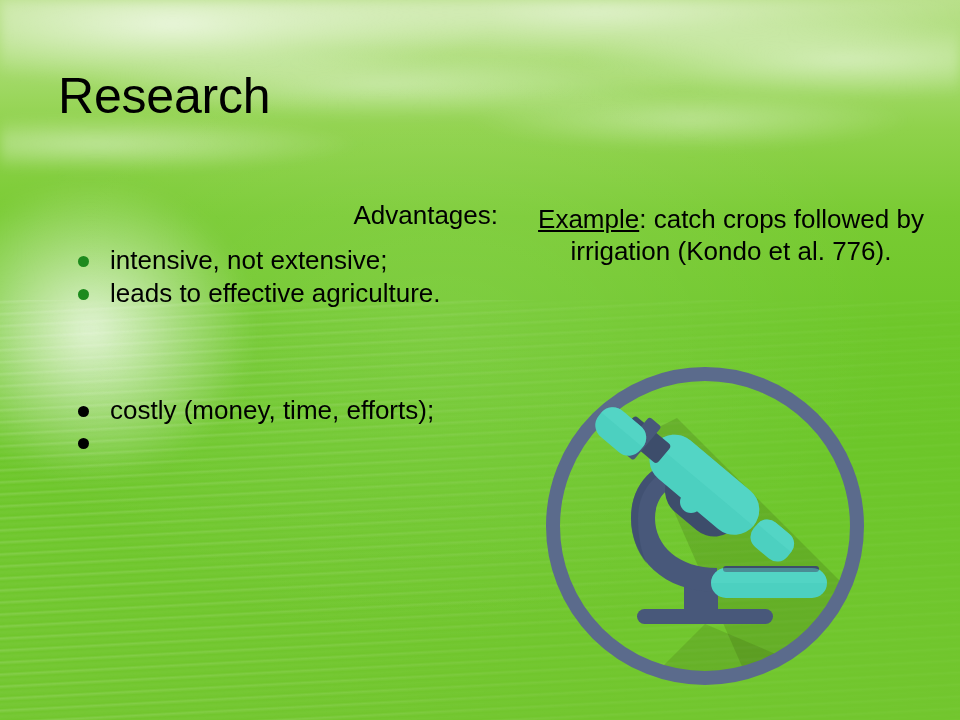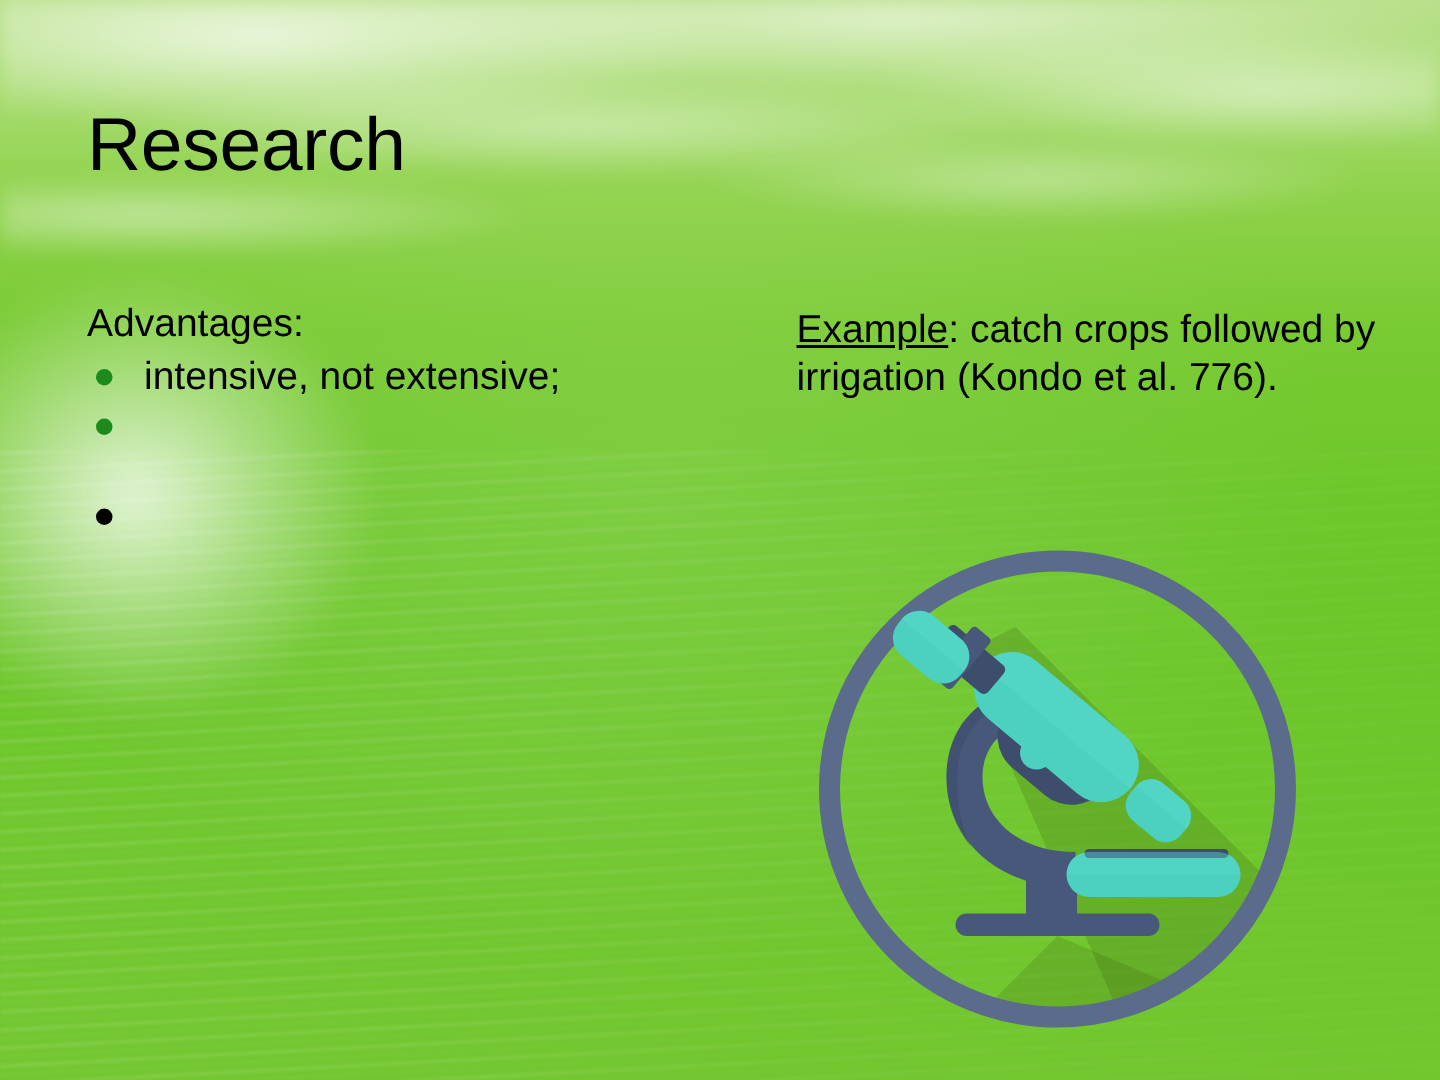--- a/index.html
+++ b/index.html
@@ -97,32 +97,34 @@
     position: absolute;
     left: 58px;
     top: 200px;
     width: 440px;
   }
   .col-right {
     position: absolute;
     left: 531px;
     top: 204px;
     width: 400px;
+    text-align: center;
   }
 
   .group-heading {
     font-size: 26px;
     line-height: 1.2;
     color: #000000;
     margin: 0 0 4px 0;
+    text-align: right;
   }
 
   ul.bullets {
     list-style: none;
-    margin: 0;
+    margin: 14px;
     padding: 0;
   }
   ul.bullets li {
     position: relative;
     padding-left: 38px;
     font-size: 26px;
     line-height: 1.18;
     color: #000000;
     margin-bottom: 2px;
   }
@@ -179,27 +181,32 @@
 
       <div class="group-heading">Advantages:</div>
 
       <ul class="bullets adv">
         <li>
           <span class="dot"></span>
           <span>intensive, not extensive;</span>
         </li>
         <li>
           <span class="dot"></span>
+          <span>leads to effective agriculture.</span>
         </li>
       </ul>
 
       <div class="spacer-block"></div>
 
 
       <ul class="bullets dis">
+        <li>
+          <span class="dot"></span>
+          <span>costly (money, time, efforts);</span>
+        </li>
         <li>
           <span class="dot"></span>
         </li>
       </ul>
     </div>
 
     <div class="col-right">
       <p class="example-para"><span class="u">Example</span><span>: </span><span>catch crops followed by irrigation (Kondo et al. 776).</span></p>
     </div>
 

